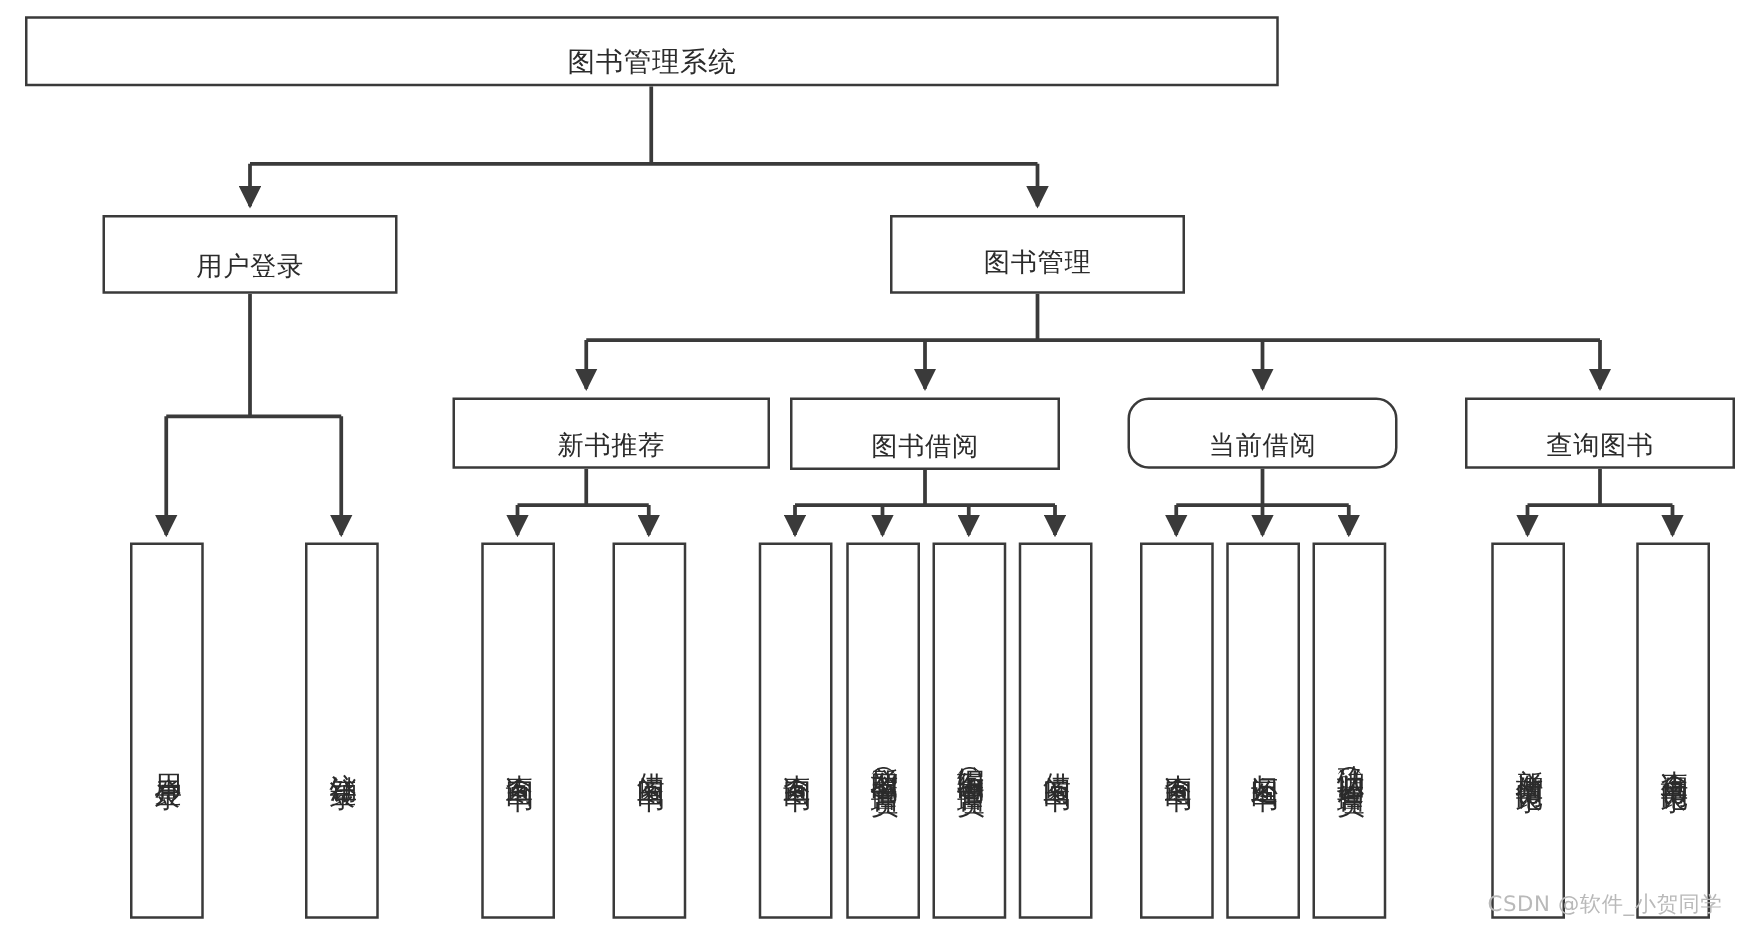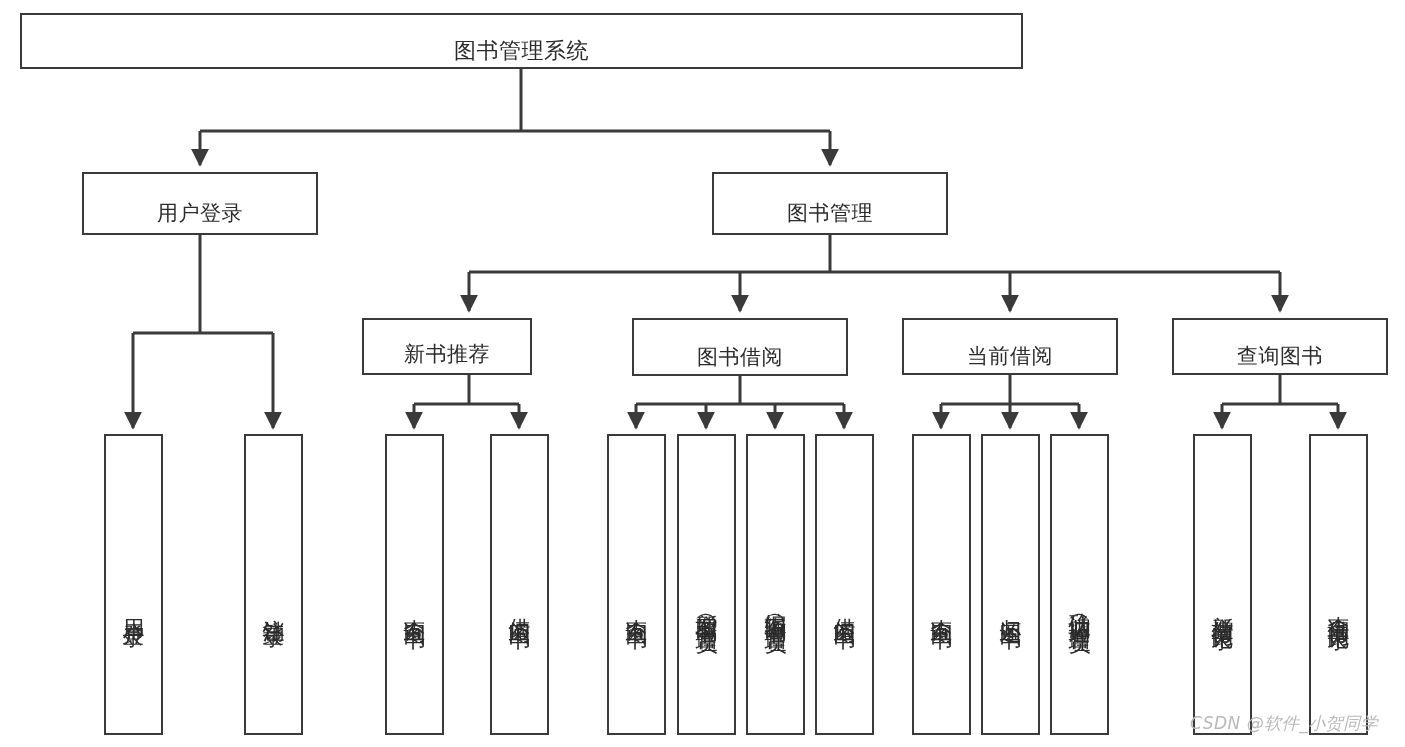--- a/index.html
+++ b/index.html
@@ -73,21 +73,20 @@
   }
   .watermark {
     position: absolute;
     left: 1190px;
     top: 712px;
     font-size: 17px;
     color: #b9b9b9;
     letter-spacing: 0.5px;
     white-space: nowrap;
     pointer-events: none;
-    font-style: italic;
   }
 </style>
 </head>
 <body>
 
 <div id="diagram-root">
 
   <svg id="diagram-svg" viewBox="0 0 1405 747" xmlns="http://www.w3.org/2000/svg">
     <defs>
       <marker id="arrow" viewBox="0 0 10 10" refX="9" refY="5" markerWidth="6" markerHeight="6" orient="auto-start-reverse">
@@ -138,31 +137,31 @@
     </g>
   </svg>
 
   <div class="node horiz title" style="left:20px; top:13px; width:1003px; height:56px;">
     <span class="node-label">图书管理系统</span>
   </div>
 
   <div class="node horiz" style="left:82px; top:172px; width:236px; height:63px;">
     <span class="node-label">用户登录</span>
   </div>
-  <div class="node horiz" style="left:712px; top:172px; width:236px; height:63px;">
+  <div class="node horiz" style="left:712px; top:172px; width:236px; height:63px;font-family:Liberation Mono, monospace;">
     <span class="node-label">图书管理</span>
   </div>
 
-  <div class="node horiz" style="left:362px; top:318px; width:170px; height:57px;font-family:Liberation Mono, monospace;">
+  <div class="node horiz" style="left:362px; top:318px; width:254px; height:57px;">
     <span class="node-label">新书推荐</span>
   </div>
   <div class="node horiz" style="left:632px; top:318px; width:216px; height:58px;">
     <span class="node-label">图书借阅</span>
   </div>
-  <div class="node horiz" style="left:902px; top:318px; width:216px; height:57px;">
+  <div class="node horiz" style="left:902px; top:318px; width:216px; height:57px;border-radius:17px;">
     <span class="node-label">当前借阅</span>
   </div>
   <div class="node horiz" style="left:1172px; top:318px; width:216px; height:57px;">
     <span class="node-label">查询图书</span>
   </div>
 
   <div class="node vert" style="left:104px; top:434px; width:59px; height:301px;">
     <span class="node-label">用户登录</span>
   </div>
   <div class="node vert" style="left:244px; top:434px; width:59px; height:301px;">

